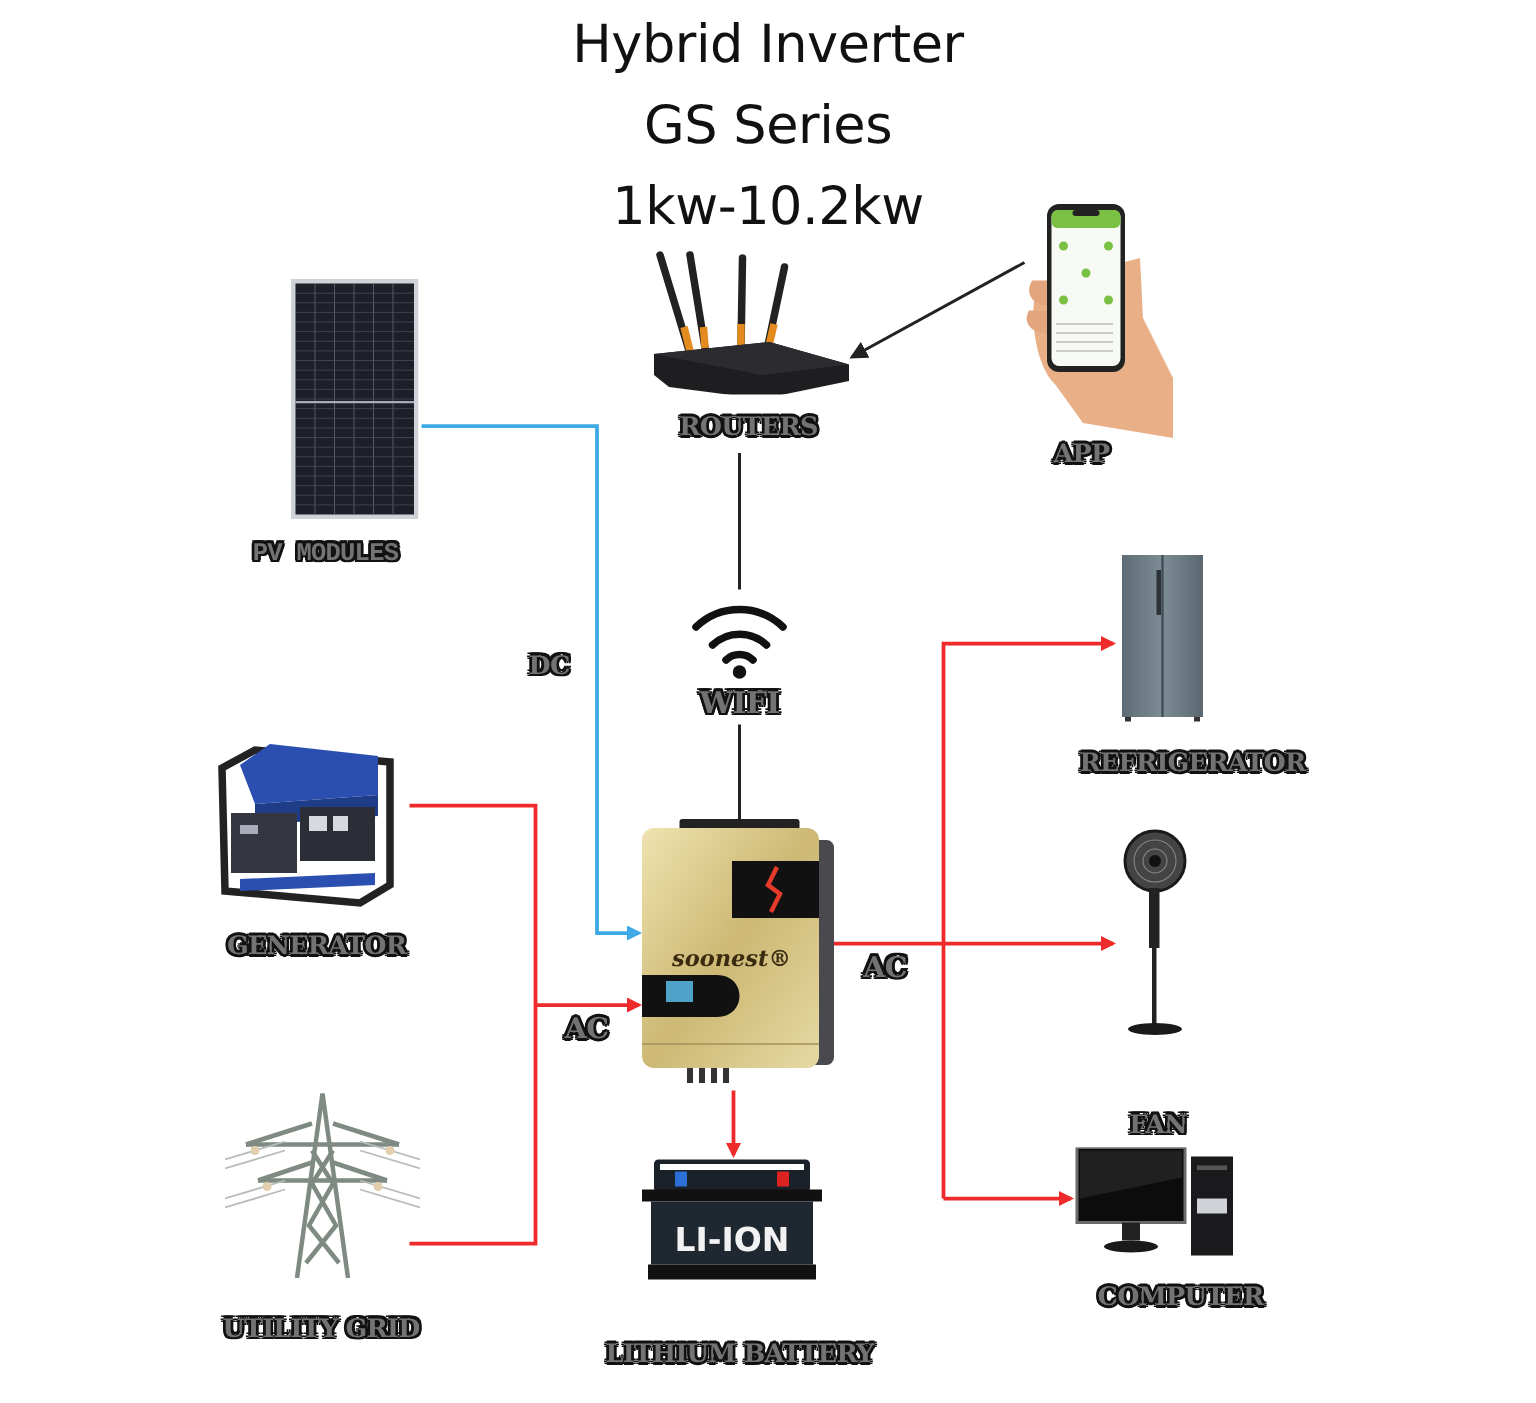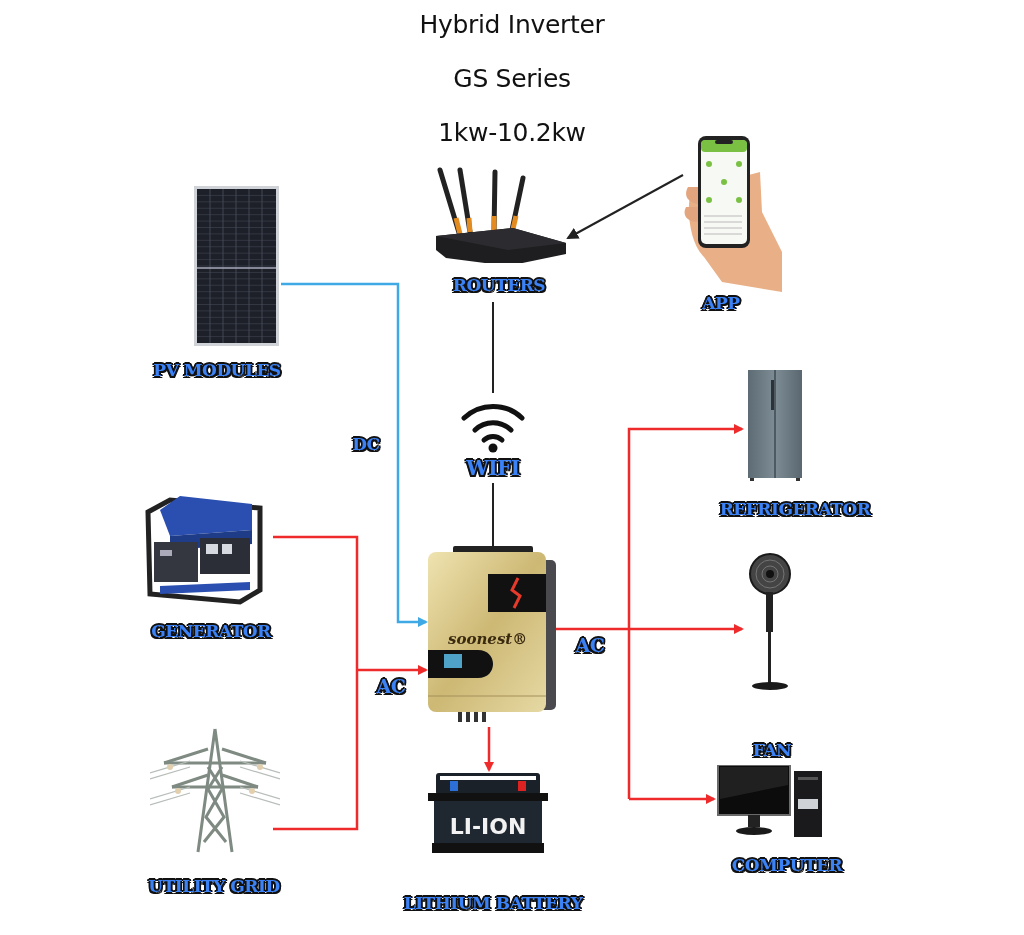--- a/index.html
+++ b/index.html
@@ -1,18 +1,18 @@
 <!DOCTYPE html>
 <html><head>
 <meta charset="utf-8">
 <style>
   html, body { margin:0; padding:0; background:#ffffff; }
   body { width:1024px; height:935px; position:relative; overflow:hidden; font-family:"DejaVu Sans", sans-serif; }
-  .title { position:absolute; left:0; width:1024px; text-align:center; font-family:"DejaVu Sans", sans-serif; font-size:25px; color:#111; letter-spacing:-0.3px; }
-  .lbl { position:absolute; font-family:"DejaVu Serif", serif; font-weight:bold; font-size:17px; color:#3b82f6; letter-spacing:-0.5px;
+  .title { position:absolute; left:0; width:1024px; text-align:center; font-family:"DejaVu Sans", sans-serif; font-size:35px; color:#111; letter-spacing:-0.3px; }
+  .lbl { position:absolute; font-family:"DejaVu Serif", serif; font-weight:bold; font-size:17px; color:#737373; letter-spacing:-0.5px;
     text-shadow: -1.5px -1.5px 0 #111, 1.5px -1.5px 0 #111, -1.5px 1.5px 0 #111, 1.5px 1.5px 0 #111, 0 -1.8px 0 #111, 0 1.8px 0 #111, -1.8px 0 0 #111, 1.8px 0 0 #111;
     white-space:nowrap; transform:translateX(-50%); }
   .lbl.lg { font-size:19px; }
   svg.layer { position:absolute; left:0; top:0; }
   .node { position:absolute; }
 </style>
 </head>
 <body>
 
 <div class="title" style="top:10px;">Hybrid Inverter</div>
@@ -81,21 +81,21 @@
         <line x1="3" x2="82" y1="118.5" y2="118.5"></line>
         <line x1="3" x2="82" y1="124.91666666666667" y2="124.91666666666667"></line>
         <line x1="3" x2="82" y1="131.33333333333334" y2="131.33333333333334"></line>
         <line x1="3" x2="82" y1="137.75" y2="137.75"></line>
         <line x1="3" x2="82" y1="144.16666666666669" y2="144.16666666666669"></line>
         <line x1="3" x2="82" y1="150.58333333333334" y2="150.58333333333334"></line>
       </g>
     <line x1="3" y1="82" x2="82" y2="82" stroke="#aab" stroke-width="1.5"></line>
   </svg>
 </div>
-<div class="lbl" style="left:217px;top:360px;">PV MODULES</div>
+<div class="lbl" style="left:217px;top:360px;font-family:Liberation Mono, monospace;">PV MODULES</div>
 
 <div class="node" style="left:418px;top:158px;">
   <svg width="150" height="105">
     <line x1="22" y1="12" x2="42" y2="78" stroke="#222" stroke-width="5" stroke-linecap="round"></line>
     <line x1="42" y1="12" x2="52" y2="74" stroke="#222" stroke-width="5" stroke-linecap="round"></line>
     <line x1="77" y1="14" x2="76" y2="74" stroke="#222" stroke-width="5" stroke-linecap="round"></line>
     <line x1="105" y1="20" x2="94" y2="72" stroke="#222" stroke-width="5" stroke-linecap="round"></line>
     <line x1="38" y1="60" x2="42" y2="76" stroke="#e38b1e" stroke-width="5"></line>
     <line x1="51" y1="60" x2="52" y2="74" stroke="#e38b1e" stroke-width="5"></line>
     <line x1="76" y1="58" x2="76" y2="73" stroke="#e38b1e" stroke-width="5"></line>

